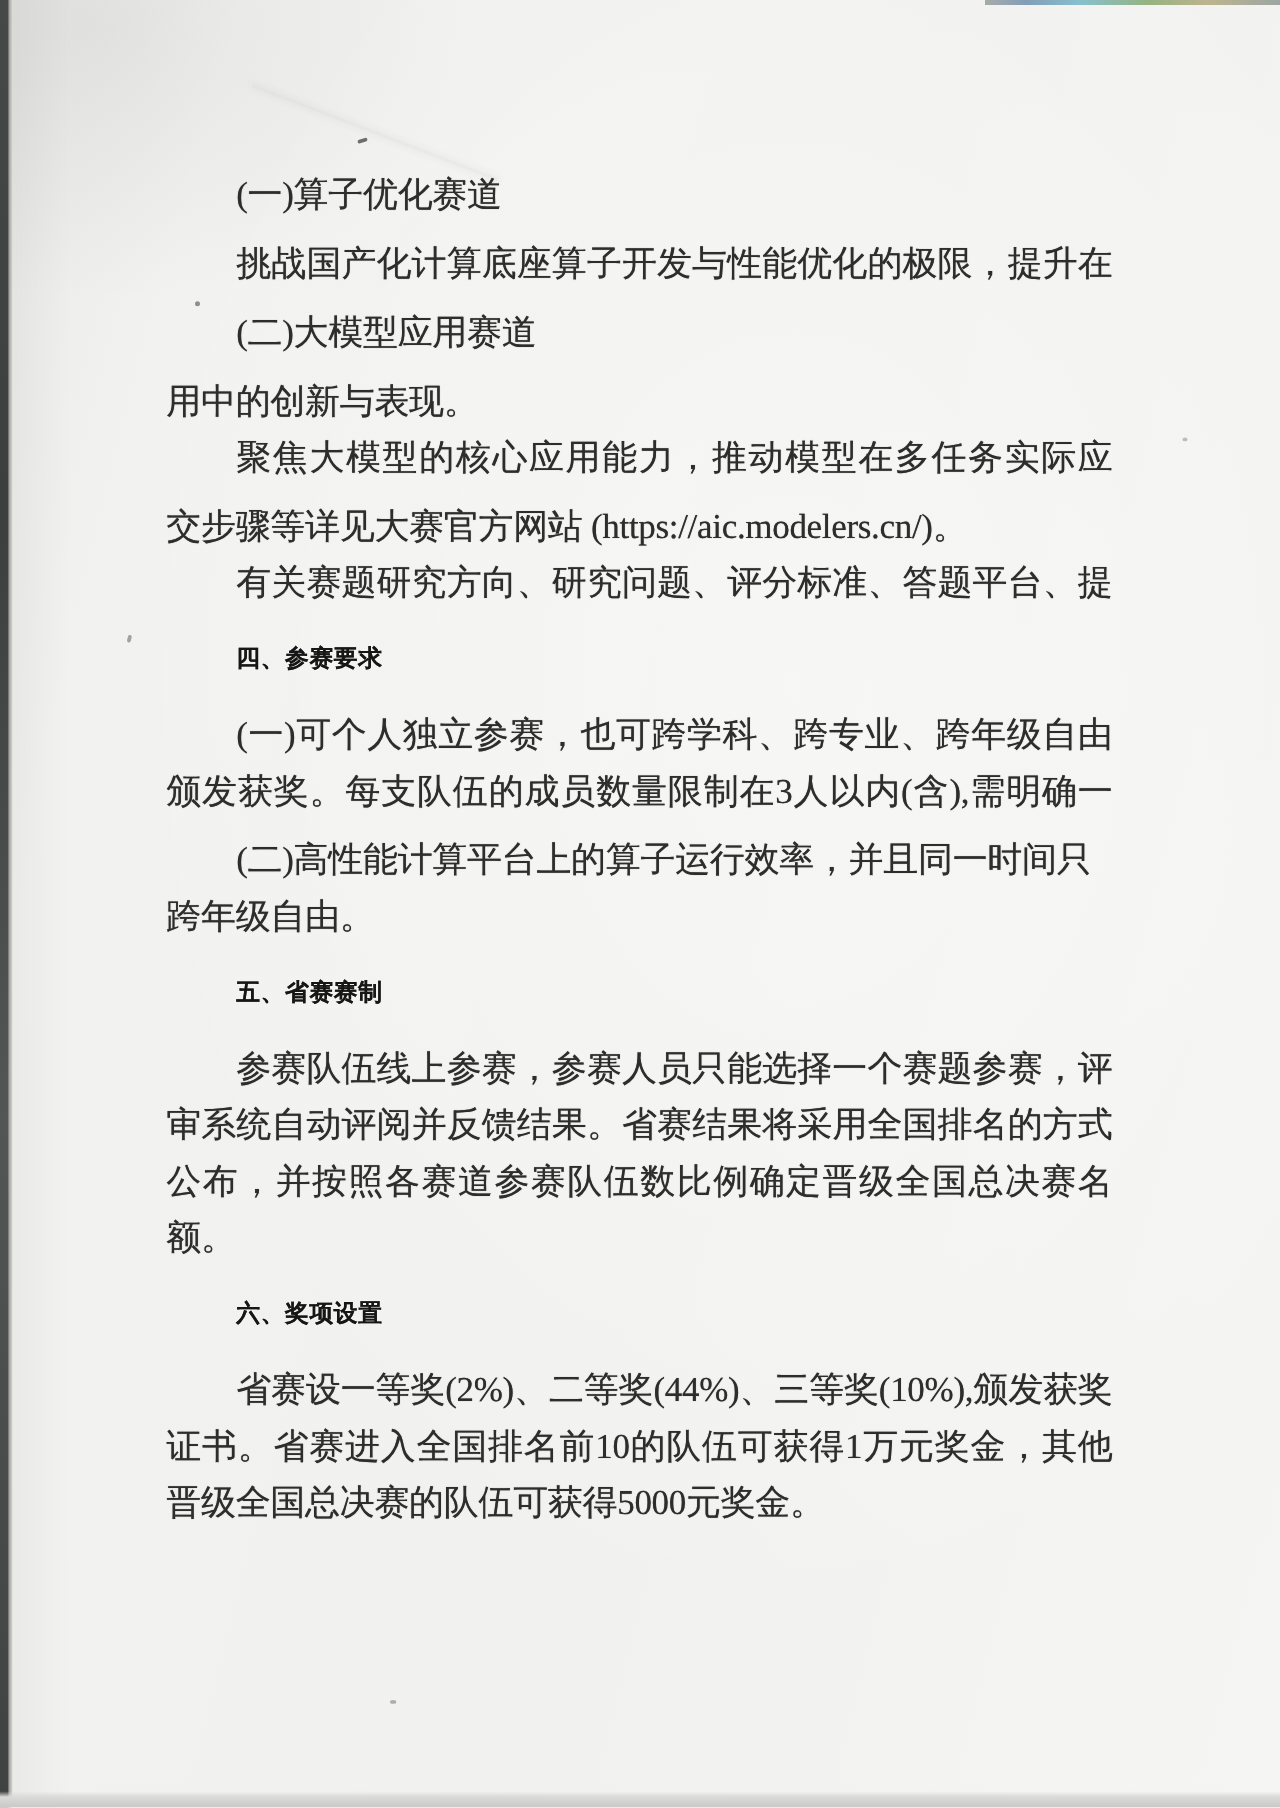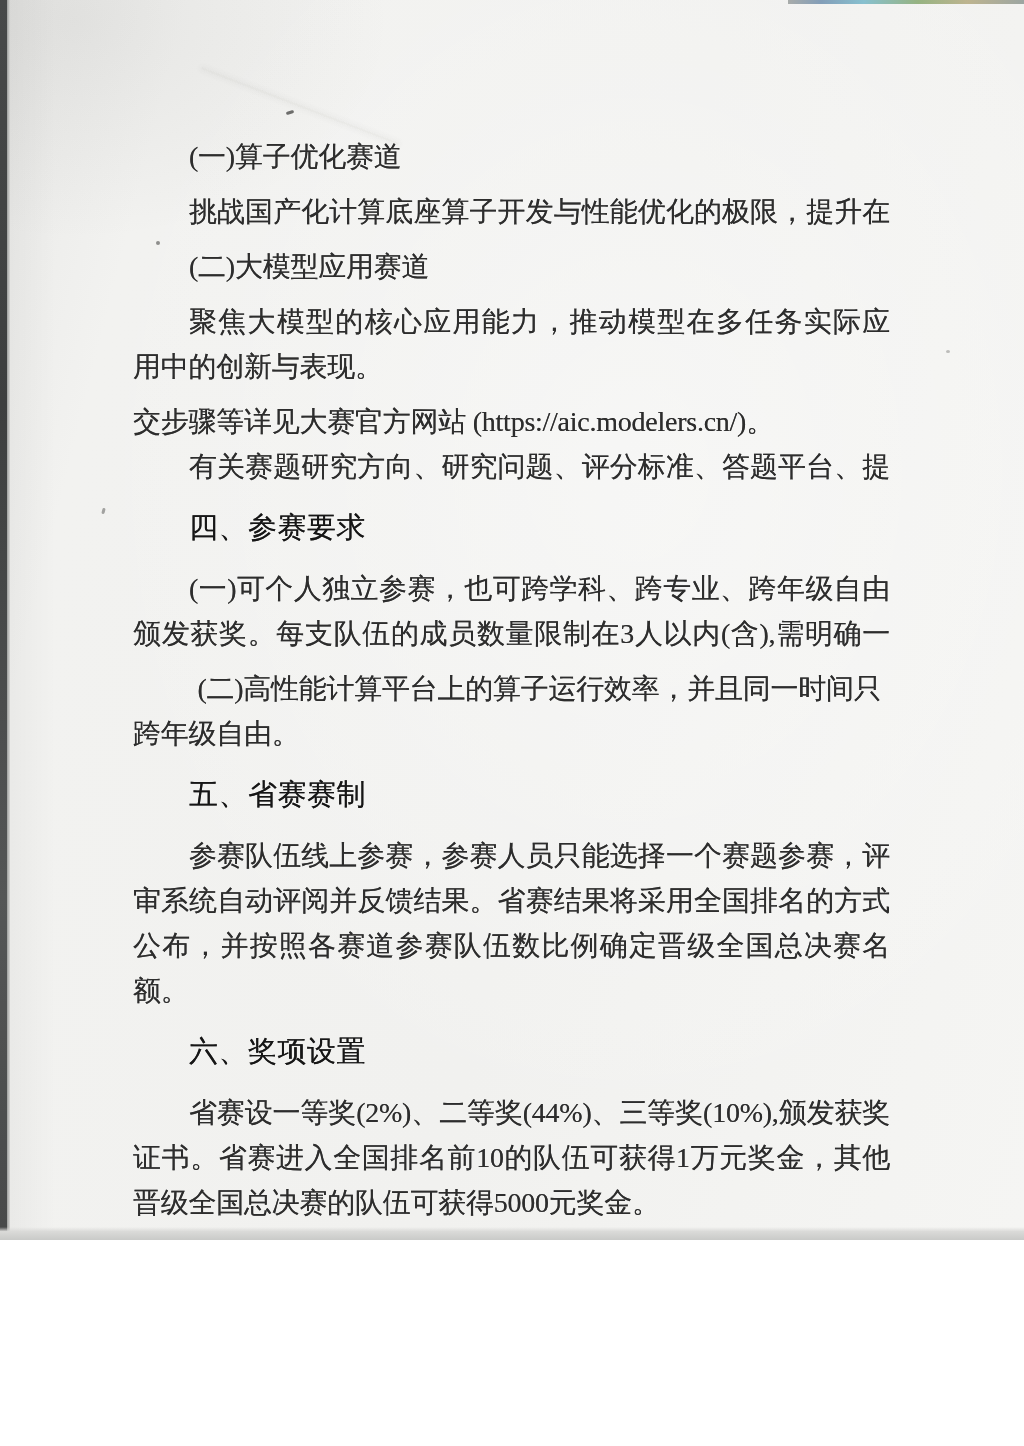--- a/index.html
+++ b/index.html
@@ -2,21 +2,21 @@
 <html><head>
 <meta charset="utf-8">
 <style>
   html,body{margin:0;padding:0;}
   body{
     width:1024px;height:1446px;overflow:hidden;
     background:#ffffff;
     font-family:"Liberation Serif","DejaVu Serif",serif;
   }
   .page{
-    position:relative;width:1024px;height:1240px;overflow:hidden;
+    position:relative;width:1024px;height:1446px;overflow:hidden;
     background:
       radial-gradient(ellipse at 62% 38%, rgba(255,255,255,0.40), rgba(255,255,255,0) 62%),
       linear-gradient(104deg, #e9e9e7 0%, #f2f2f0 14%, #f1f1ef 55%, #f5f5f3 100%);
     color:#2d2d2d;
   }
   
   .edge-left{
     position:absolute;left:0;top:0;width:7px;height:1446px;
     background:linear-gradient(180deg,#474949 0%,#3d3f3f 28%,#545656 62%,#404242 100%);
   }
@@ -60,24 +60,24 @@
   .block{margin:10px 0;}
   .block:first-child{margin-top:0;}
   .block.head{margin:16px 0;}
   .line{
     height:45px;line-height:45px;
     font-size:28px;letter-spacing:-0.25px;
     color:#2d2d2d;text-align:left;overflow:hidden;
     text-shadow:0 0 0.6px rgba(45,45,45,0.75);
   }
   .line.first{text-indent:56px;}
-  .line.jl{text-align-last:justify;text-align:center;}
+  .line.jl{text-align-last:justify;}
   .head .line{
     font-family:"Liberation Sans","DejaVu Sans",sans-serif;
-    font-weight:400;font-size:29px;color:#161616;letter-spacing:0.5px;
+    font-weight:700;font-size:19px;color:#161616;letter-spacing:0.5px;
     text-shadow:0 0 0.5px rgba(20,20,20,0.8);
   }
 </style>
 </head>
 <body>
 
 <div class="page">
   <div class="shade-topleft"></div>
   <div class="shade-leftband"></div>
   <div class="crease"></div>
@@ -86,22 +86,22 @@
       <div class="block sub">
         <div class="line first">(一)算子优化赛道</div>
       </div>
       <div class="block body">
         <div class="line first jl">挑战国产化计算底座算子开发与性能优化的极限，提升在</div>
       </div>
       <div class="block sub">
         <div class="line first">(二)大模型应用赛道</div>
       </div>
       <div class="block body">
+        <div class="line">用中的创新与表现。</div>
         <div class="line first jl">聚焦大模型的核心应用能力，推动模型在多任务实际应</div>
-        <div class="line">用中的创新与表现。</div>
       </div>
       <div class="block body">
         <div class="line">交步骤等详见大赛官方网站 (https://aic.modelers.cn/)。</div>
         <div class="line first jl">有关赛题研究方向、研究问题、评分标准、答题平台、提</div>
       </div>
       <div class="block head">
         <div class="line first">四、参赛要求</div>
       </div>
       <div class="block body">
         <div class="line first jl">(一)可个人独立参赛，也可跨学科、跨专业、跨年级自由</div>

